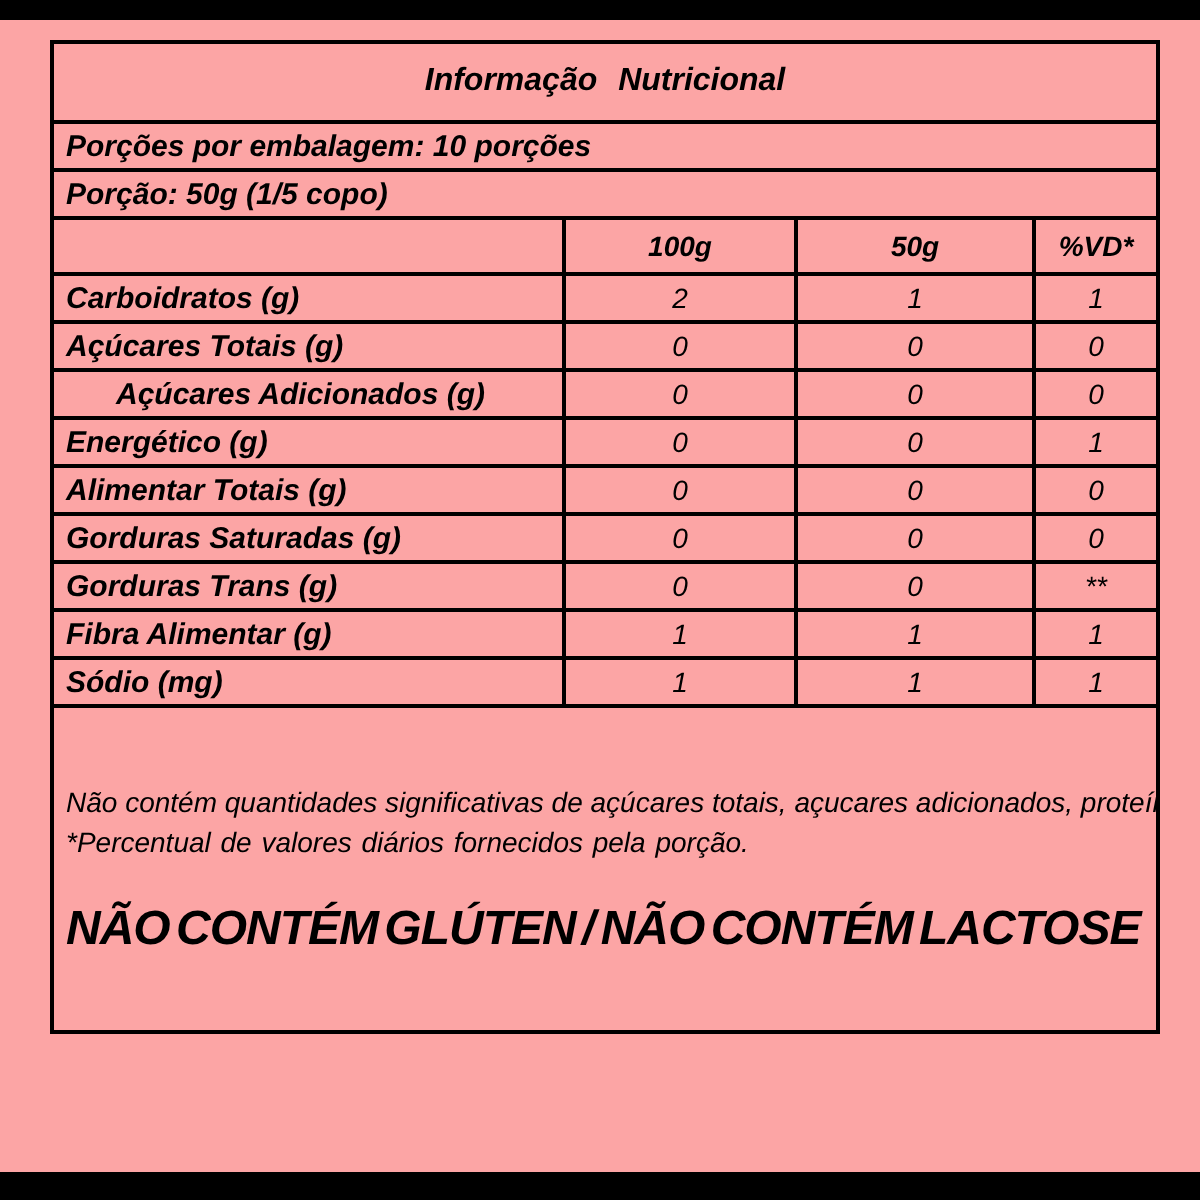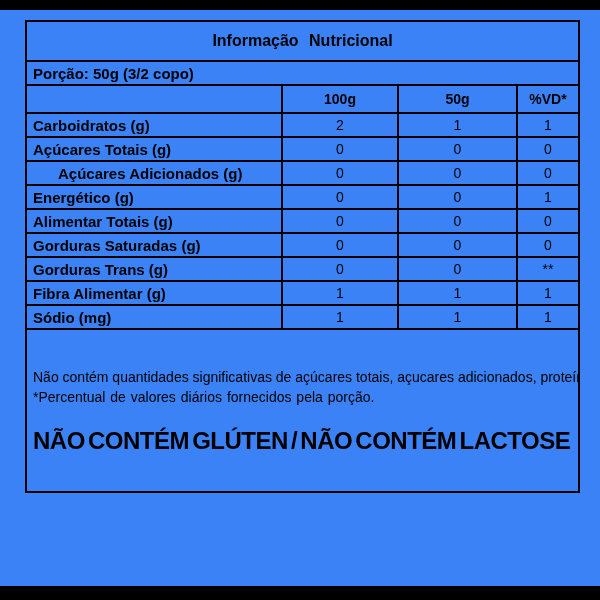--- a/index.html
+++ b/index.html
@@ -5,21 +5,21 @@
   html, body {
     margin: 0;
     padding: 0;
     width: 600px;
     height: 600px;
     background: #ffffff;
     overflow: hidden;
     font-family: "Liberation Sans", sans-serif;
     color: #000000;
   }
-  .page { position: relative; width: 600px; height: 600px; background: #3b82f6; }
+  .page { position: relative; width: 600px; height: 600px; background: #fca5a5; font-style: italic; }
   .bar { position: absolute; left: 0; width: 600px; background: #000000; }
   .bar.top { top: 0; height: 10px; }
   .bar.bottom { bottom: 0; height: 14px; }
 
   .label-box {
     position: absolute;
     left: 25px;
     top: 20px;
     width: 553px;
   }
@@ -103,21 +103,24 @@
         <col style="width:256px">
         <col style="width:116px">
         <col style="width:119px">
         <col style="width:62px">
       </colgroup>
       <tbody>
         <tr>
           <td colspan="4" class="title-cell">Informação Nutricional</td>
         </tr>
         <tr>
-          <td colspan="4" class="info-cell">Porção: 50g (3/2 copo)</td>
+          <td colspan="4" class="info-cell">Porções por embalagem: 10 porções</td>
+        </tr>
+        <tr>
+          <td colspan="4" class="info-cell">Porção: 50g (1/5 copo)</td>
         </tr>
         <tr class="head-row">
           <td></td>
           <td>100g</td>
           <td>50g</td>
           <td>%VD*</td>
         </tr>
       </tbody>
       <tbody id="nutrient-rows">
           <tr>

